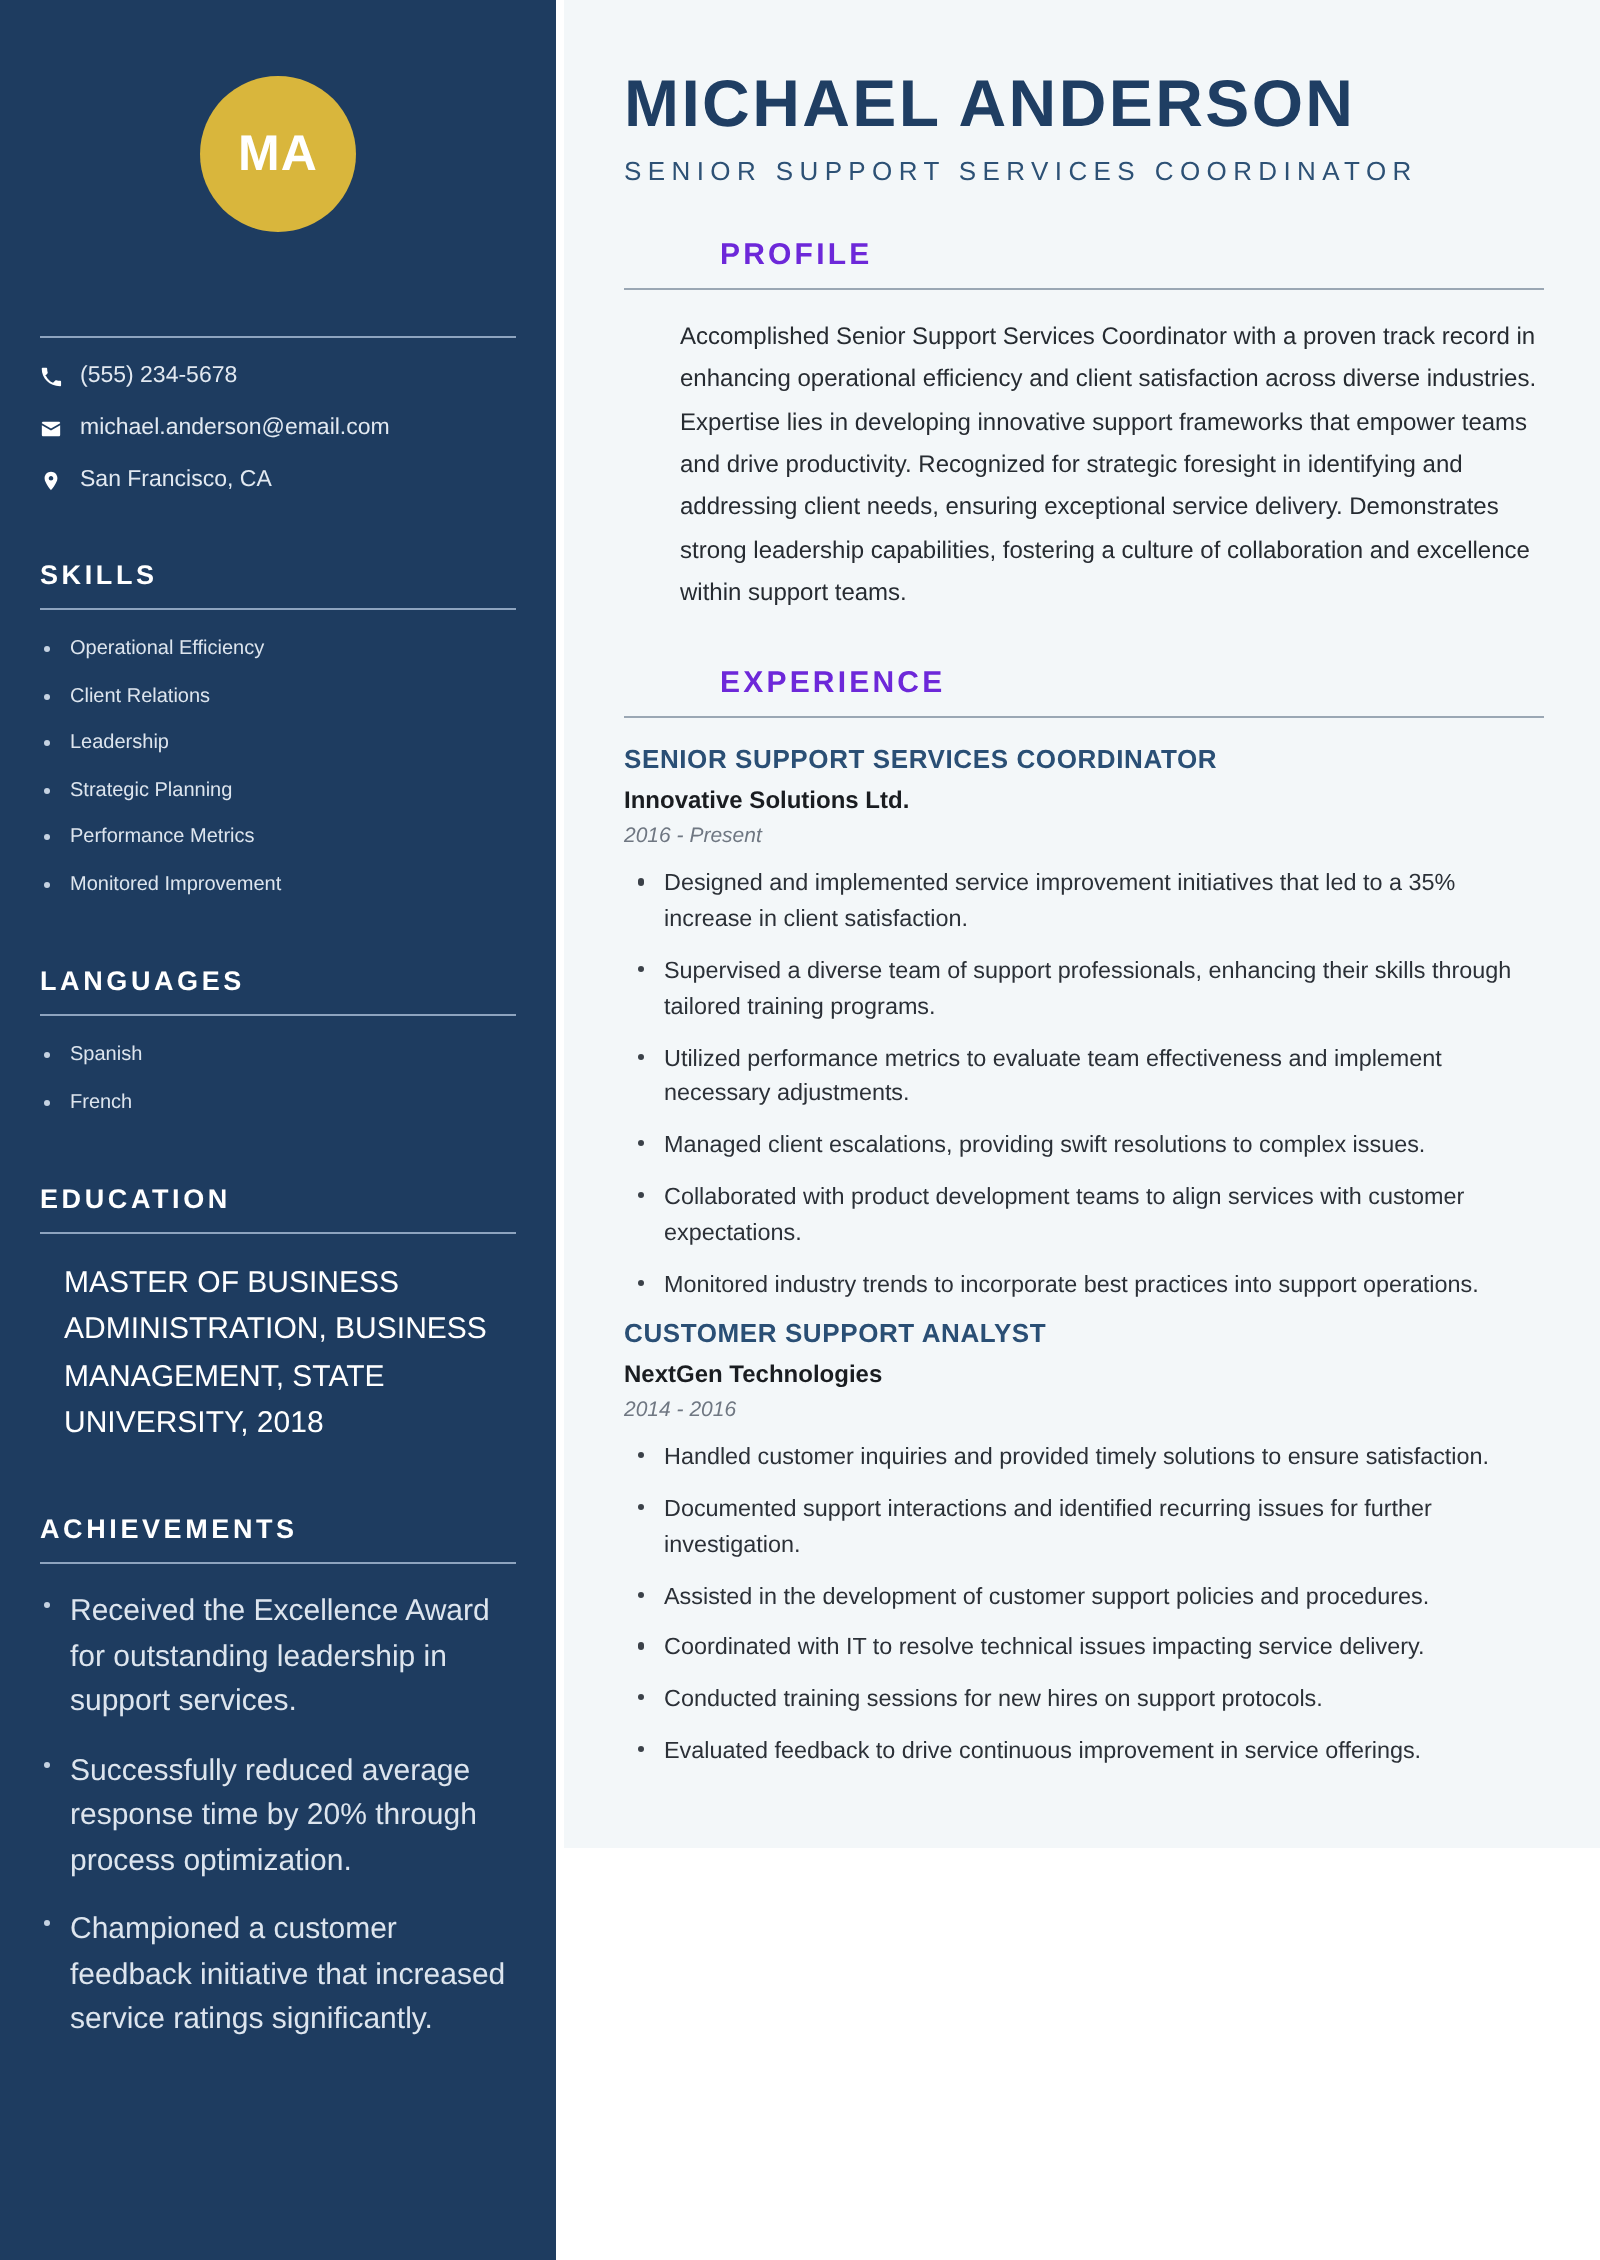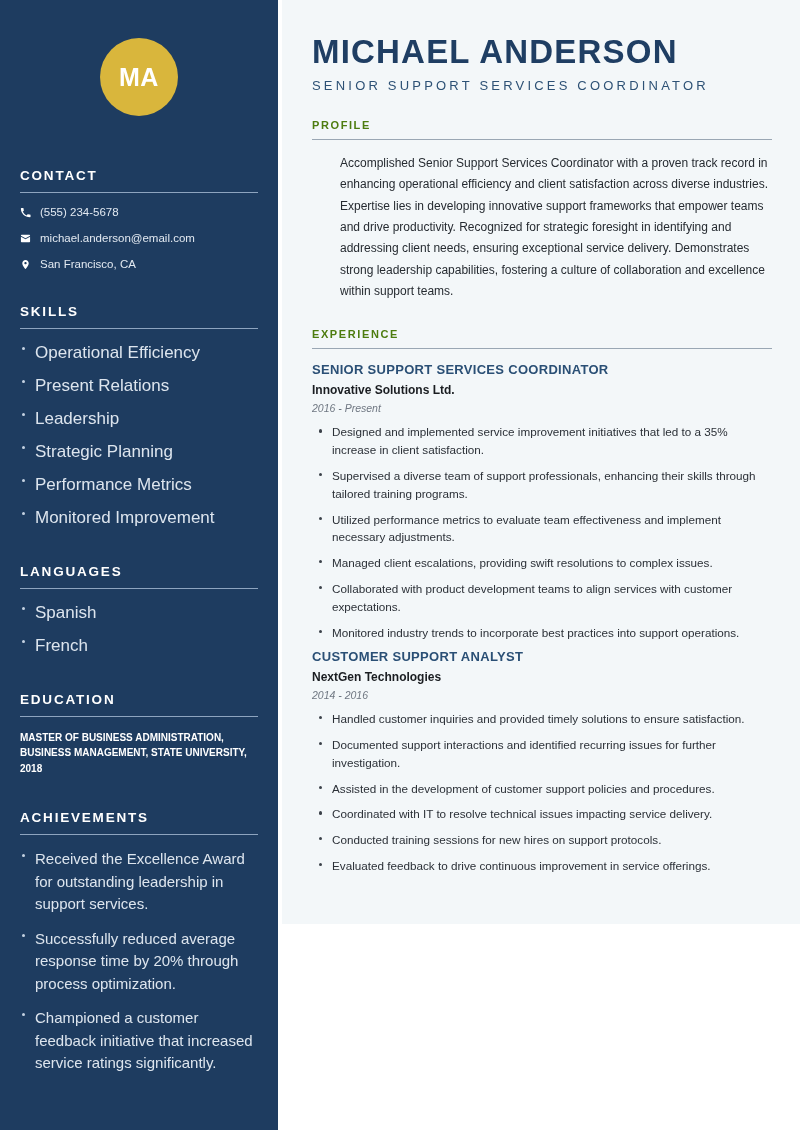--- a/index.html
+++ b/index.html
@@ -88,43 +88,44 @@
     color: #ffffff;
   }
 
   .contact-icon svg { display: block; }
 
   ul.side-list { list-style: none; }
 
   ul.side-list li {
     position: relative;
     color: #dde5ee;
-    font-size: 17px;
+    font-size: 10px;
     line-height: 1.35;
     padding-left: 15px;
     margin-bottom: 10px;
   }
 
   ul.side-list li::before {
     content: "";
     position: absolute;
     left: 2px;
     top: 5px;
     width: 3px;
     height: 3px;
     border-radius: 50%;
     background: #c5d2e2;
   }
 
   .edu-text {
     color: #ffffff;
-    font-size: 10px;
-    font-weight: bold;
+    font-size: 15px;
+    font-weight: normal;
     line-height: 1.55;
     text-transform: uppercase;
+    margin-left: 12px;
   }
 
   ul.ach-list { list-style: none; }
 
   ul.ach-list li {
     position: relative;
     color: #dde5ee;
     font-size: 15px;
     line-height: 1.5;
     padding-left: 15px;
@@ -162,25 +163,26 @@
   .subtitle {
     color: #2d5175;
     font-size: 13px;
     letter-spacing: 3.2px;
     margin-top: 7px;
   }
 
   .main-section { margin-top: 26px; }
 
   .main-head {
-    color: #4d7c0f;
-    font-size: 11px;
+    color: #6d28d9;
+    font-size: 15px;
     font-weight: bold;
     letter-spacing: 1.6px;
     padding-bottom: 8px;
+    margin-left: 48px;
   }
 
   .main-rule {
     height: 1px;
     background: #9aa7b4;
     width: 100%;
     margin-bottom: 13px;
   }
 
   .profile-text {
@@ -247,21 +249,20 @@
 
   <aside class="sidebar">
 
     <div class="avatar-wrap">
       <div class="avatar">
         <span>MA</span>
       </div>
     </div>
 
     <section class="side-section first">
-      <div class="side-head">CONTACT</div>
       <div class="side-rule"></div>
 
       <div class="contact-row">
         <span class="contact-icon">
           <svg width="11" height="11" viewBox="0 0 24 24" fill="currentColor">
               <path d="M6.6 10.8c1.7 3.4 4.2 5.9 7.6 7.6l2.5-2.5c.3-.3.8-.4 1.2-.3 1.2.4 2.6.6 4 .6.6 0 1.1.5 1.1 1.1V21c0 .6-.5 1.1-1.1 1.1C10.4 22.1 1.9 13.6 1.9 3.1 1.9 2.5 2.4 2 3 2h3.7c.6 0 1.1.5 1.1 1.1 0 1.4.2 2.8.6 4 .1.4 0 .9-.3 1.2l-2.5 2.5z"></path>
             </svg>
         </span>
         <span>(555) 234-5678</span>
       </div>
@@ -283,21 +284,21 @@
         </span>
         <span>San Francisco, CA</span>
       </div>
     </section>
 
     <section class="side-section">
       <div class="side-head">SKILLS</div>
       <div class="side-rule"></div>
       <ul class="side-list">
         <li>Operational Efficiency</li>
-        <li>Present Relations</li>
+        <li>Client Relations</li>
         <li>Leadership</li>
         <li>Strategic Planning</li>
         <li>Performance Metrics</li>
         <li>Monitored Improvement</li>
       </ul>
     </section>
 
     <section class="side-section">
       <div class="side-head">LANGUAGES</div>
       <div class="side-rule"></div>

